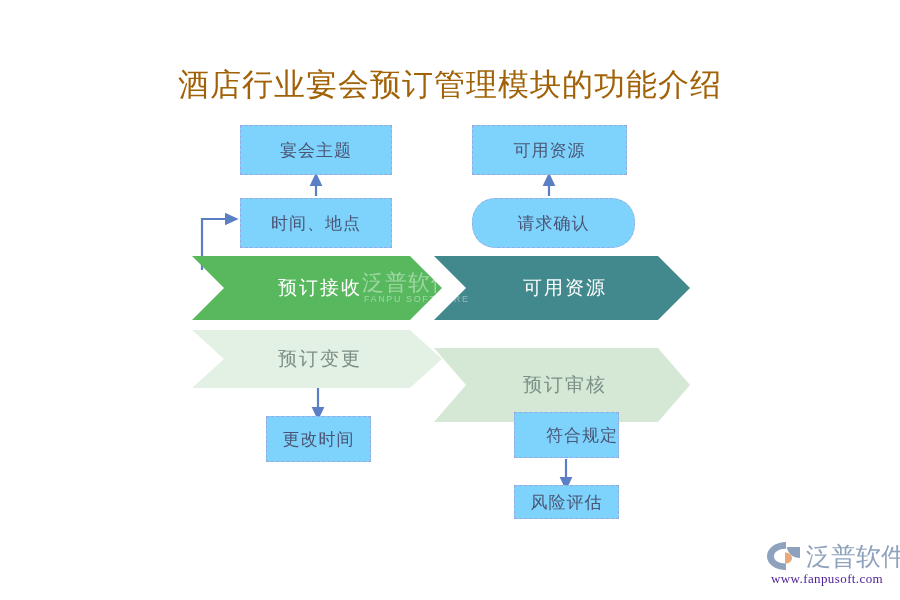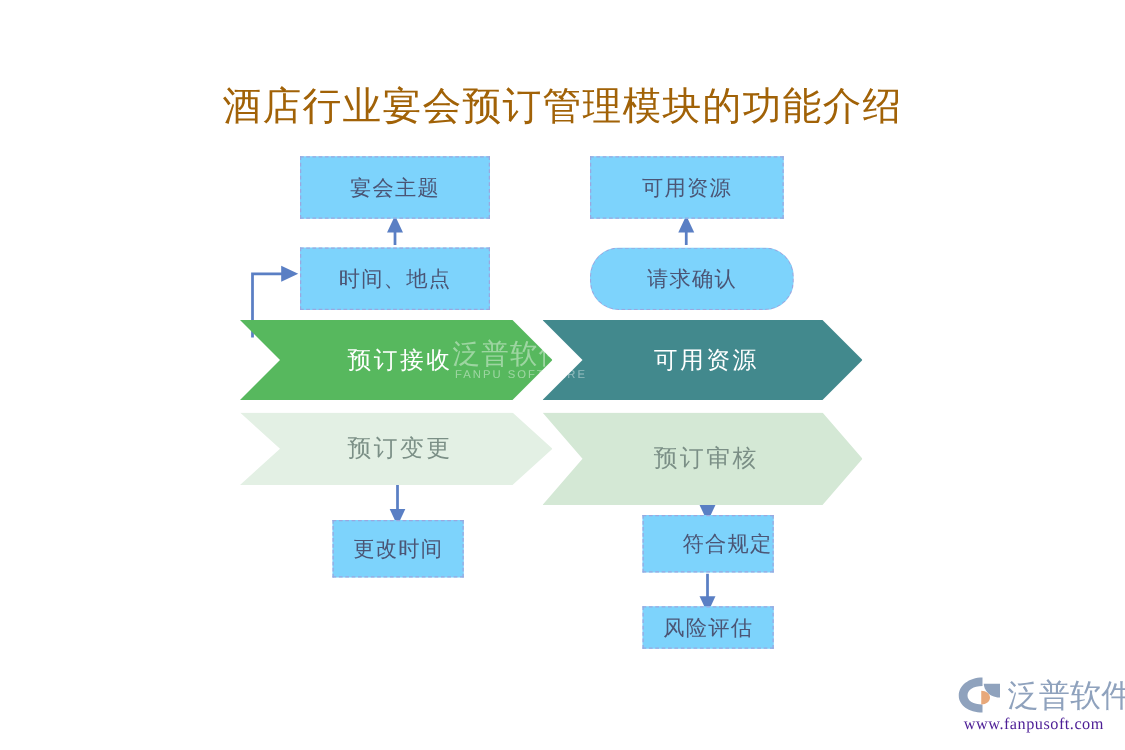--- a/index.html
+++ b/index.html
@@ -190,21 +190,21 @@
 
   <div class="wm-center">
     <span class="wm-cn">泛普软件</span>
     <span class="wm-en">FANPU SOFTWARE</span>
   </div>
 
   <div class="chev chev-mint1" style="left:192px; top:330px; width:250px; height:58px;">
     <span class="clabel">预订变更</span>
   </div>
 
-  <div class="chev chev-mint2" style="left:434px; top:330px; width:256px; height:74px;">
+  <div class="chev chev-mint2" style="left:434px; top:348px; width:256px; height:74px;">
     <span class="clabel">预订审核</span>
   </div>
 
   <div class="ibox" style="left:266px; top:416px; width:105px; height:46px;">
     <span>更改时间</span>
   </div>
 
   <div class="ibox" style="left:514px; top:412px; width:105px; height:46px;justify-content:flex-end;">
     <span>符合规定</span>
   </div>

